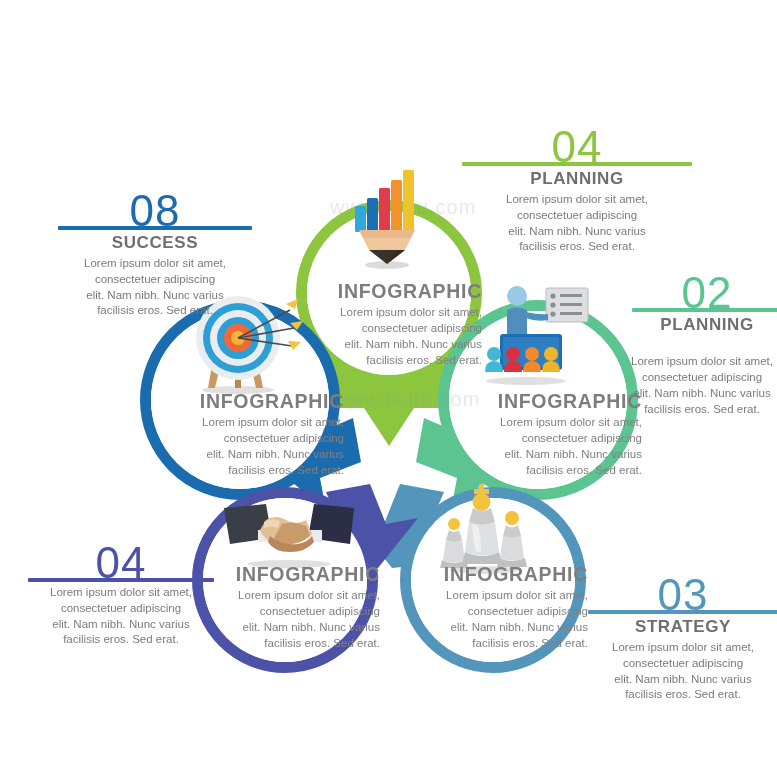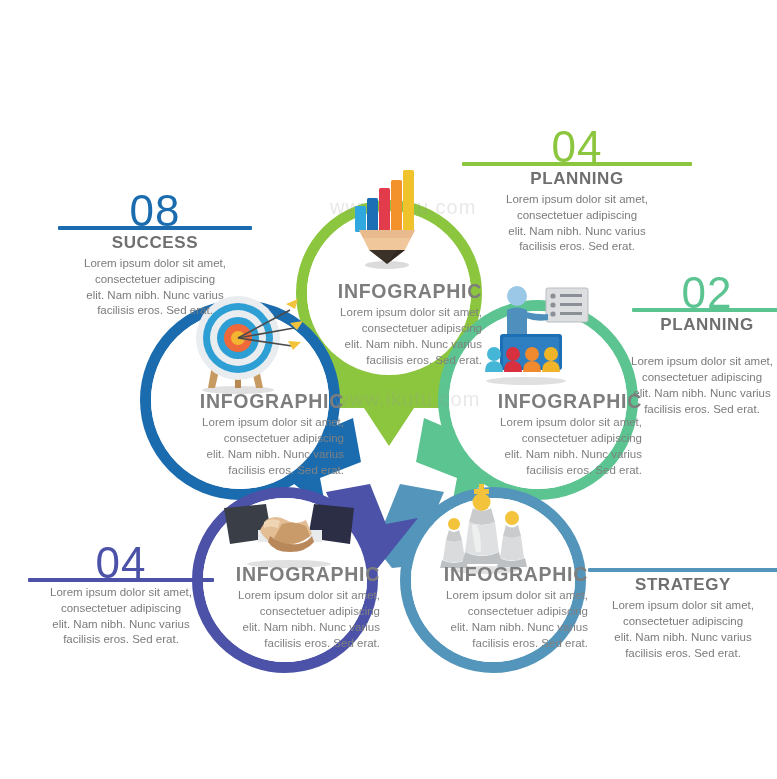--- a/index.html
+++ b/index.html
@@ -257,20 +257,21 @@
     <div class="title">PLANNING</div>
     <div class="body" style="position:absolute;right:0;top:82px;width:160px;text-align:center;">
       <div>Lorem ipsum dolor sit amet,</div>
       <div>consectetuer adipiscing</div>
       <div>elit. Nam nibh. Nunc varius</div>
       <div>facilisis eros. Sed erat.</div>
     </div>
   </div>
 
   <div class="label-block ta-center" style="left:588px;top:574px;width:190px;">
+    <div class="num" style="color:#5496BB;">03</div>
     <div class="rule" style="background:#5496BB;"></div>
     <div class="title">STRATEGY</div>
     <div class="body">
       <div>Lorem ipsum dolor sit amet,</div>
       <div>consectetuer adipiscing</div>
       <div>elit. Nam nibh. Nunc varius</div>
       <div>facilisis eros. Sed erat.</div>
     </div>
   </div>
 

